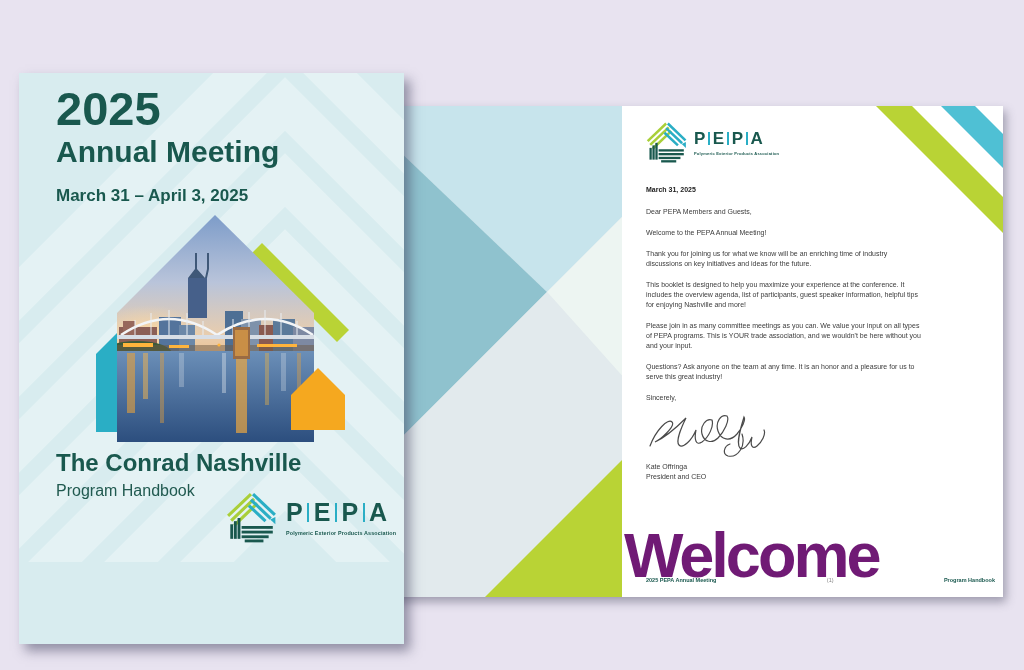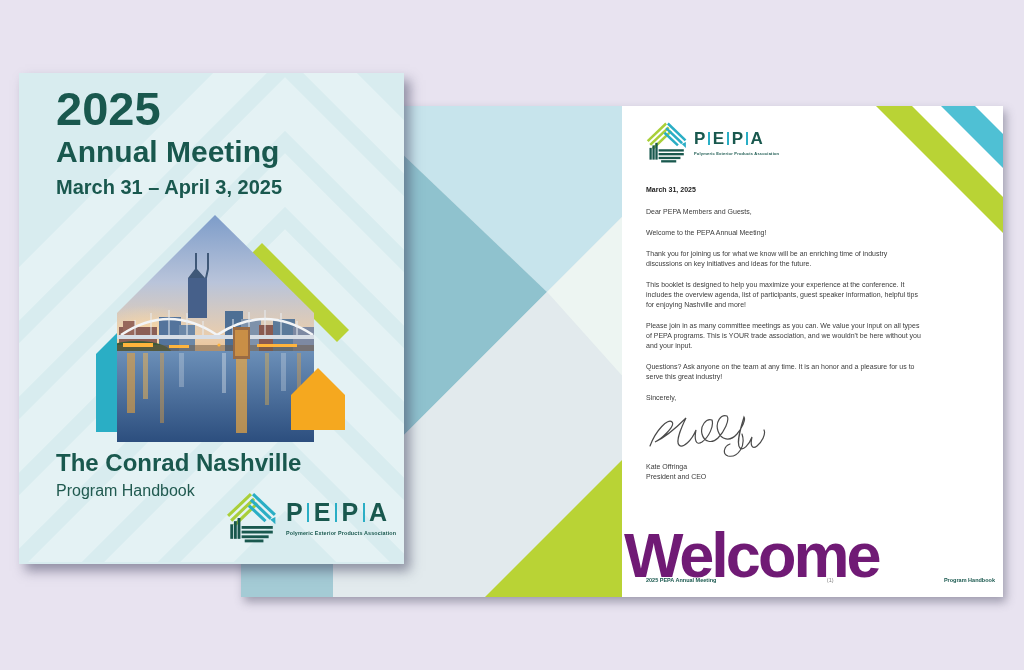--- a/index.html
+++ b/index.html
@@ -49,29 +49,29 @@
   .paper-footer{
     position:absolute;left:24px;right:8px;bottom:14px;
     display:flex;align-items:center;font-size:5.5px;font-weight:700;color:#19584e;
   }
   .paper-footer .pf-left{flex:0 0 auto;}
   .paper-footer .pf-center{flex:1;text-align:center;font-weight:400;color:#858585;}
   .paper-footer .pf-right{flex:0 0 auto;}
 
   
   .cover{
-    position:absolute;left:19px;top:73px;width:385px;height:491px;
+    position:absolute;left:19px;top:73px;width:385px;height:571px;
     background:#d8ecef;overflow:hidden;
     box-shadow:6px 7px 11px rgba(60,60,90,.5);
   }
   .cover-chevrons{position:absolute;left:0;top:0;}
   .cover-titles{position:absolute;left:37px;top:12px;color:#19584e;}
   .title-year{font-size:47px;font-weight:700;line-height:1.0;letter-spacing:0;}
   .title-event{font-size:30px;font-weight:700;line-height:1.05;margin-top:4px;}
-  .title-dates{font-size:20px;font-weight:700;margin-top:8px;}
+  .title-dates{font-size:17px;font-weight:700;margin-top:18px;}
   .hero{position:absolute;left:0;top:0;}
   .cover-venue{position:absolute;left:37px;top:376px;color:#19584e;}
   .venue-name{font-size:24px;font-weight:700;text-align:right;}
   .venue-sub{font-size:16px;font-weight:400;margin-top:5px;color:#215a50;}
   .cover-logo{position:absolute;left:207px;top:418px;display:flex;align-items:center;gap:8px;}
   .cover-logo .house{width:52px;height:52px;}
   .cover-logo .wm-l{font-size:25px;}
   .cover-logo .wm-sep{width:2px;height:19px;background:#2aaec5;margin:0 4.5px;}
   .cover-logo .wm-tag{font-size:5.4px;margin-top:3px;letter-spacing:.15px;}
 </style>

